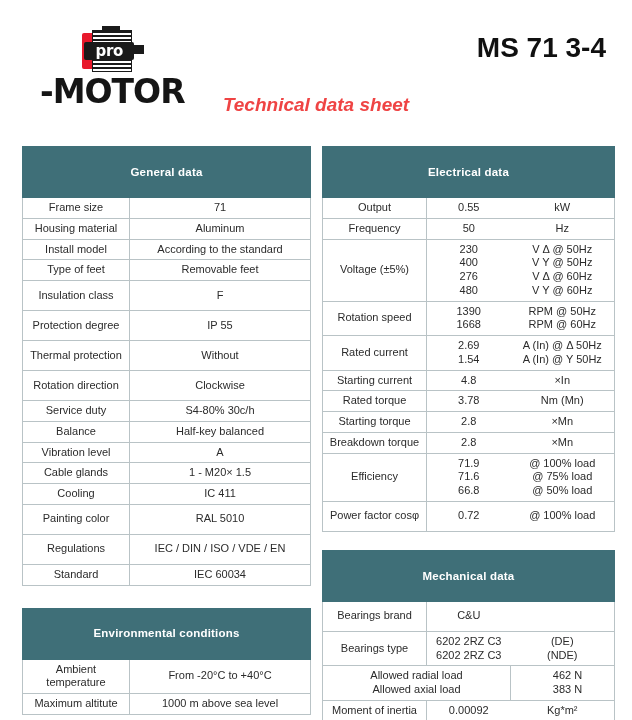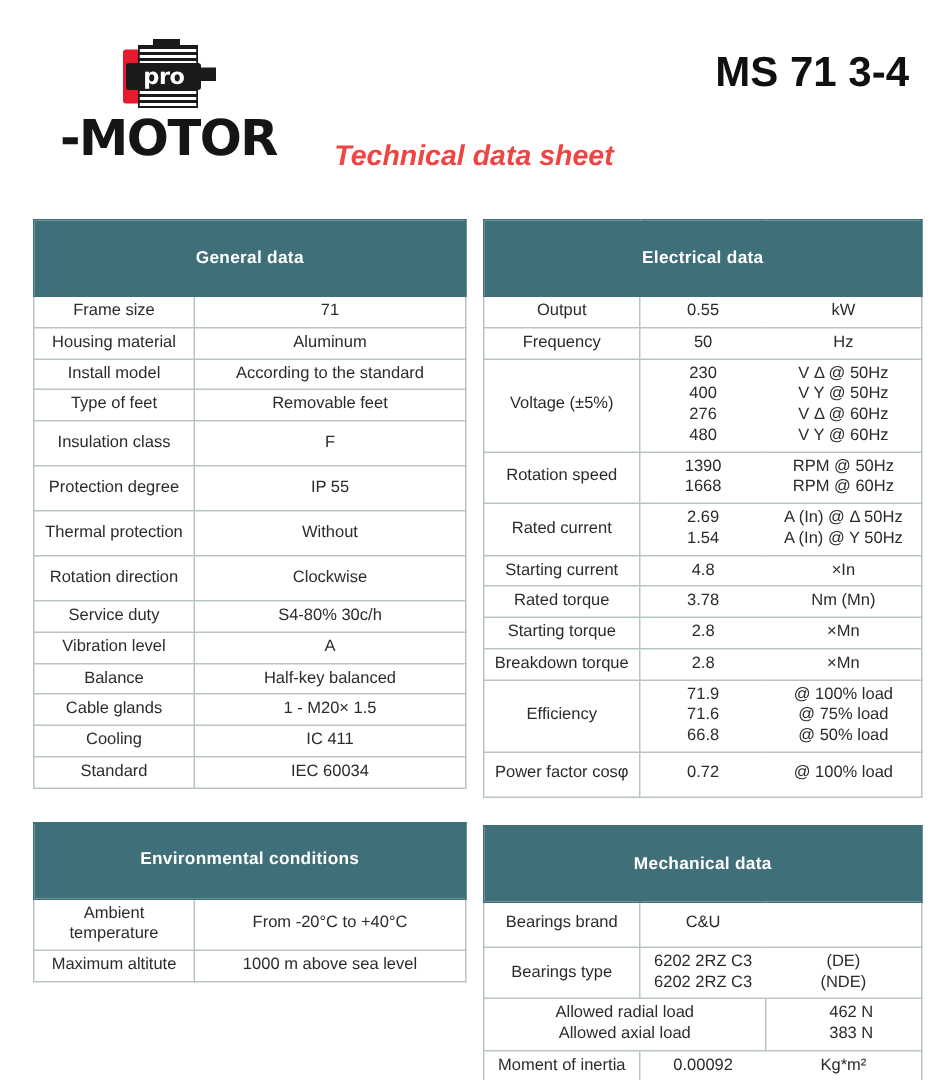--- a/index.html
+++ b/index.html
@@ -260,34 +260,42 @@
         </tr>
         <tr class="tall-1">
           <td>Rotation direction</td>
           <td>Clockwise</td>
         </tr>
         <tr>
           <td>Service duty</td>
           <td>S4-80% 30c/h</td>
         </tr>
         <tr>
+          <td>Balance</td>
+          <td>Half-key balanced</td>
+        </tr>
+        <tr>
           <td>Vibration level</td>
           <td>A</td>
         </tr>
         <tr>
-          <td>Balance</td>
-          <td>Half-key balanced</td>
-        </tr>
-        <tr>
           <td>Cable glands</td>
           <td>1 - M20× 1.5</td>
         </tr>
         <tr>
           <td>Cooling</td>
           <td>IC 411</td>
+        </tr>
+        <tr class="tall-1">
+          <td>Painting color</td>
+          <td>RAL 5010</td>
+        </tr>
+        <tr class="tall-1">
+          <td>Regulations</td>
+          <td>IEC / DIN / ISO / VDE / EN</td>
         </tr>
         <tr>
           <td>Standard</td>
           <td>IEC 60034</td>
         </tr>
       </tbody>
     </table>
 
     <div class="spacer-22"></div>
 

